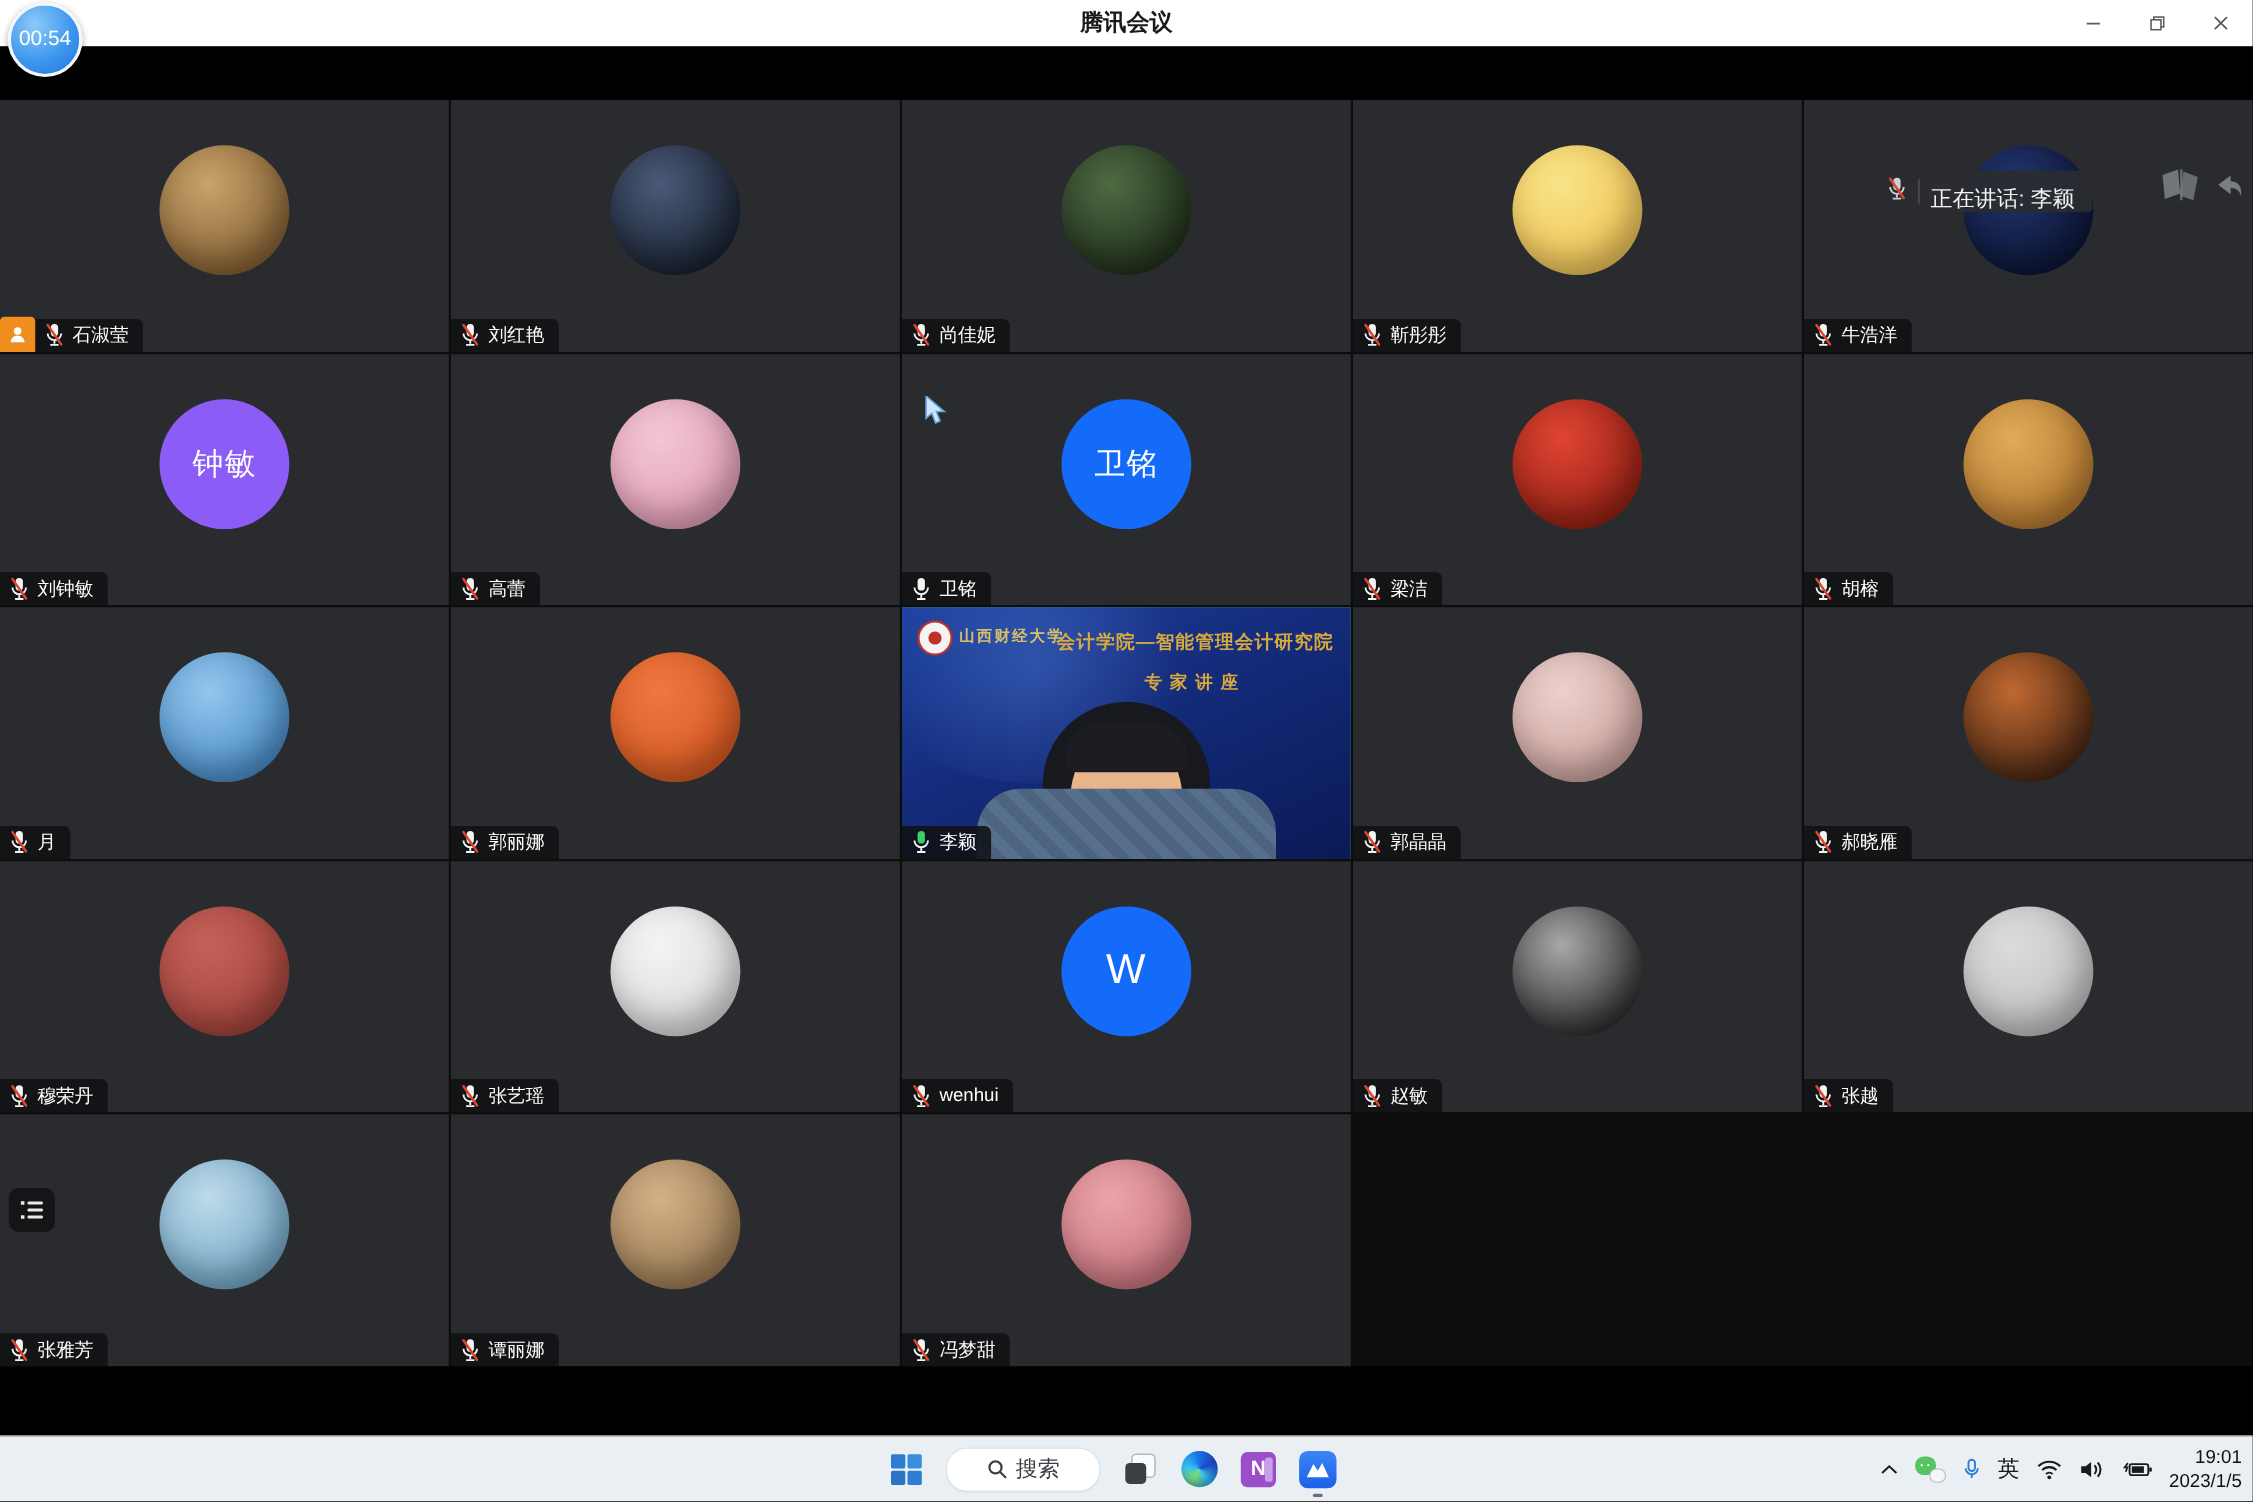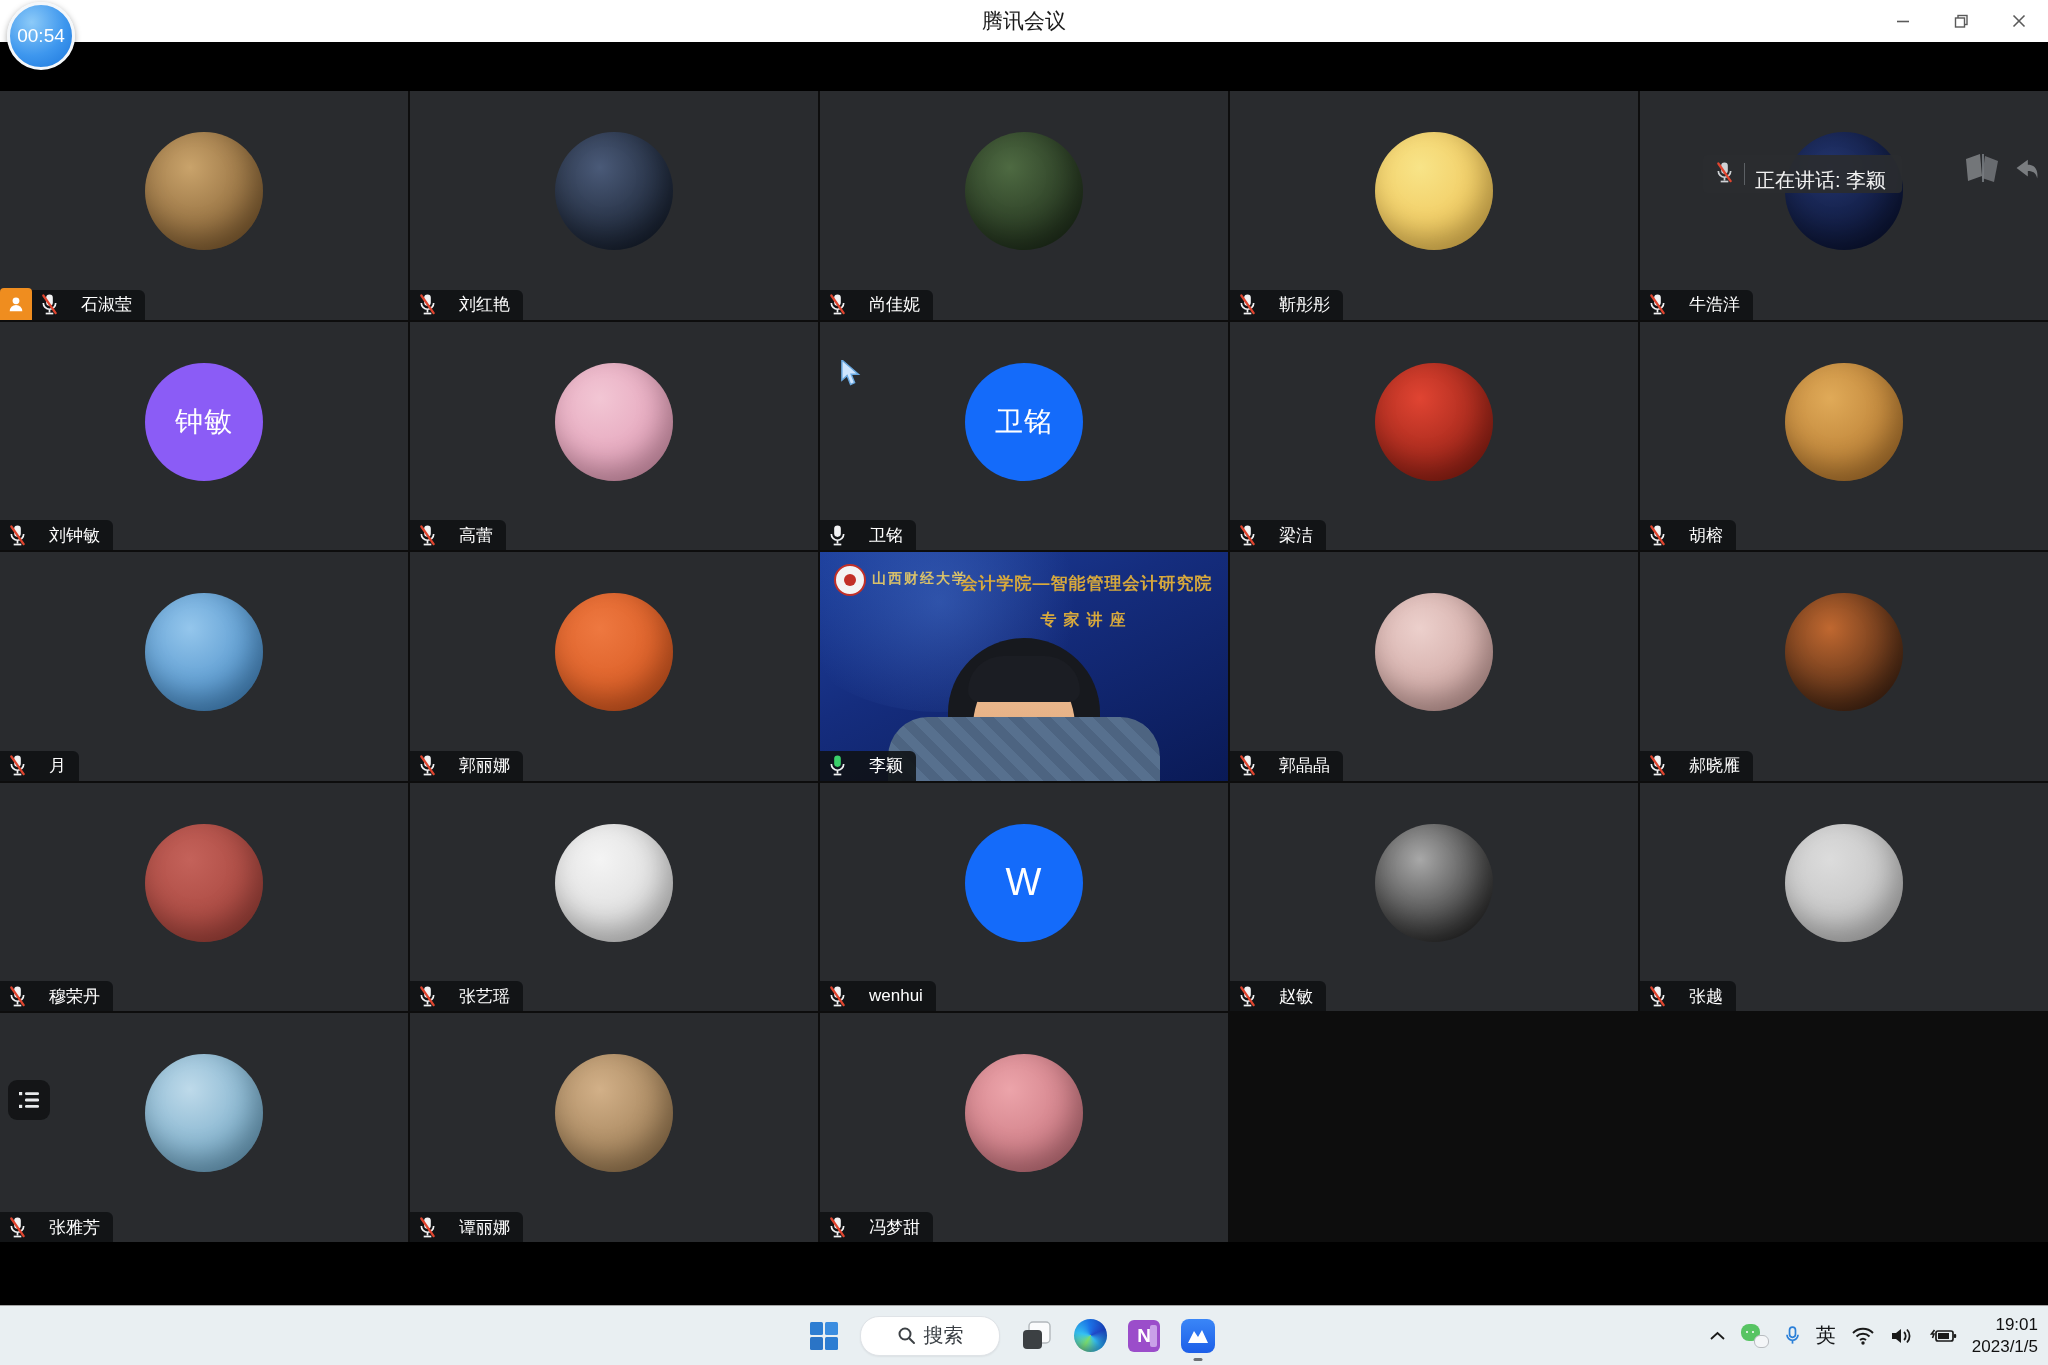--- a/index.html
+++ b/index.html
@@ -2,42 +2,42 @@
 <html><head>
 <meta charset="utf-8">
 <style>
   html,body{margin:0;padding:0;}
   body{
     width:2048px;height:1365px;position:relative;overflow:hidden;
     background:#000;font-family:"Liberation Sans","DejaVu Sans",sans-serif;
     -webkit-font-smoothing:antialiased;
   }
   
-  .titlebar{position:absolute;left:0;top:0;width:2048px;height:42px;background:#ffffff;z-index:30;}
+  .titlebar{position:absolute;left:0;top:0;width:2048px;height:42px;background:#ffffff;z-index:30;font-weight:bold;}
   .titlebar .title{position:absolute;left:0;right:0;top:0;height:42px;line-height:42px;text-align:center;
     font-size:21px;color:#1a1a1a;}
   .win-controls{position:absolute;right:0;top:0;height:42px;display:flex;align-items:stretch;z-index:31;}
   .wc{width:58px;display:flex;align-items:center;justify-content:center;cursor:default;}
   
   .timer-bubble{position:absolute;left:7px;top:2px;width:62px;height:62px;border-radius:50%;
     background:radial-gradient(circle at 35% 28%,#8ccaf8 0%,#3e97ee 55%,#1b76dc 100%);
     border:3px solid #f4f7fa;box-shadow:0 2px 6px rgba(0,0,0,.35);
     display:flex;align-items:center;justify-content:center;z-index:50;color:#fff;font-size:19px;}
   
   .grid{position:absolute;left:0;top:91px;width:2048px;height:1151px;
     display:grid;grid-template-columns:repeat(5,1fr);grid-template-rows:repeat(5,1fr);
     gap:2px;background:#0d0d0d;z-index:5;}
   .tile{position:relative;background:#292b2e;overflow:hidden;}
   .tile.speaking{box-shadow:inset 0 0 0 2px #1fa05c;}
   .avatar{position:absolute;left:50%;top:100px;transform:translate(-50%,-50%);
     width:118px;height:118px;border-radius:50%;display:flex;align-items:center;justify-content:center;}
   .avatar.photo{box-shadow:inset -8px -14px 26px rgba(0,0,0,.28);}
   .avatar.text{color:#fff;font-size:28px;letter-spacing:1px;}
   .avatar.text.single{font-size:38px;}
-  .name-bar{position:absolute;left:0;bottom:0;height:30px;display:flex;align-items:center;gap:22px;
+  .name-bar{position:absolute;left:0;bottom:0;height:30px;display:flex;align-items:center;gap:7px;
     padding:0 13px 0 8px;background:rgba(15,17,19,.88);border-top-right-radius:6px;z-index:3;max-width:95%;}
   .name-bar .pname{color:#ffffff;font-size:17px;white-space:nowrap;}
   .corner-badge{position:absolute;left:0;bottom:0;width:32px;height:32px;border-radius:4px 4px 0 0;
     display:flex;align-items:center;justify-content:center;z-index:4;}
   
   .video-slide{position:absolute;inset:0;
     background:linear-gradient(155deg,#1e419e 0%,#152d7e 40%,#0a1a56 100%);}
   .video-slide .glow{position:absolute;left:-40px;top:-60px;width:320px;height:220px;border-radius:50%;
     background:radial-gradient(circle,rgba(90,140,230,.35),rgba(0,0,0,0) 70%);}
   .emblem{position:absolute;left:14px;top:12px;width:28px;height:28px;border-radius:50%;

